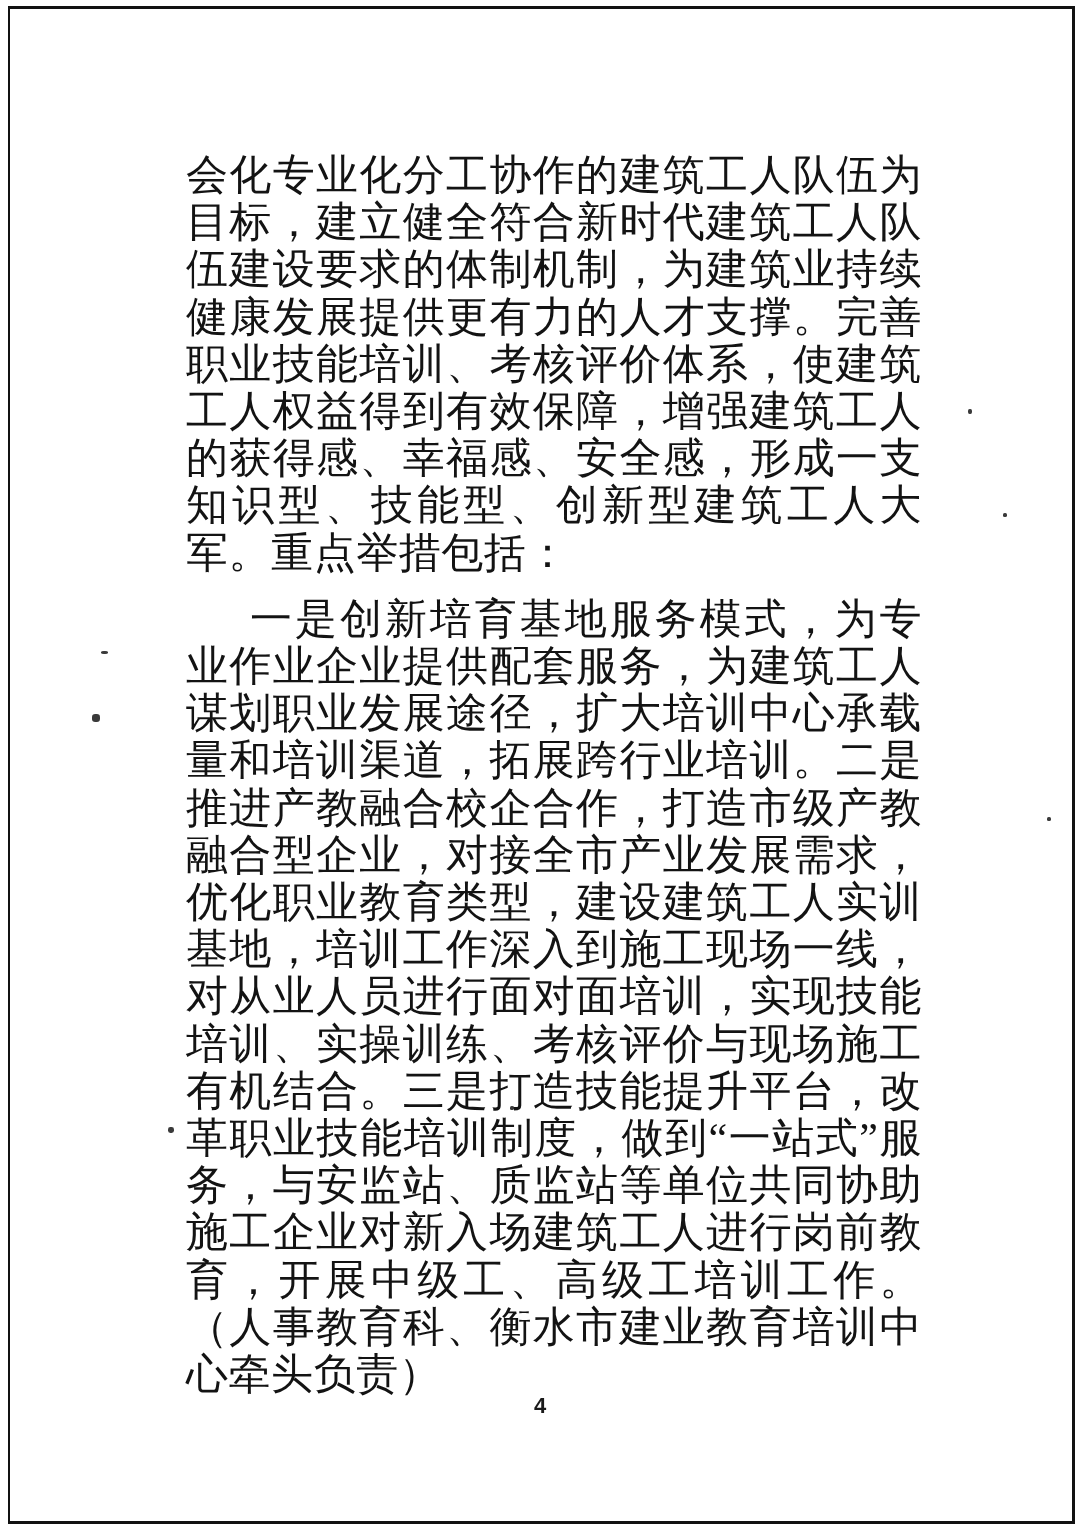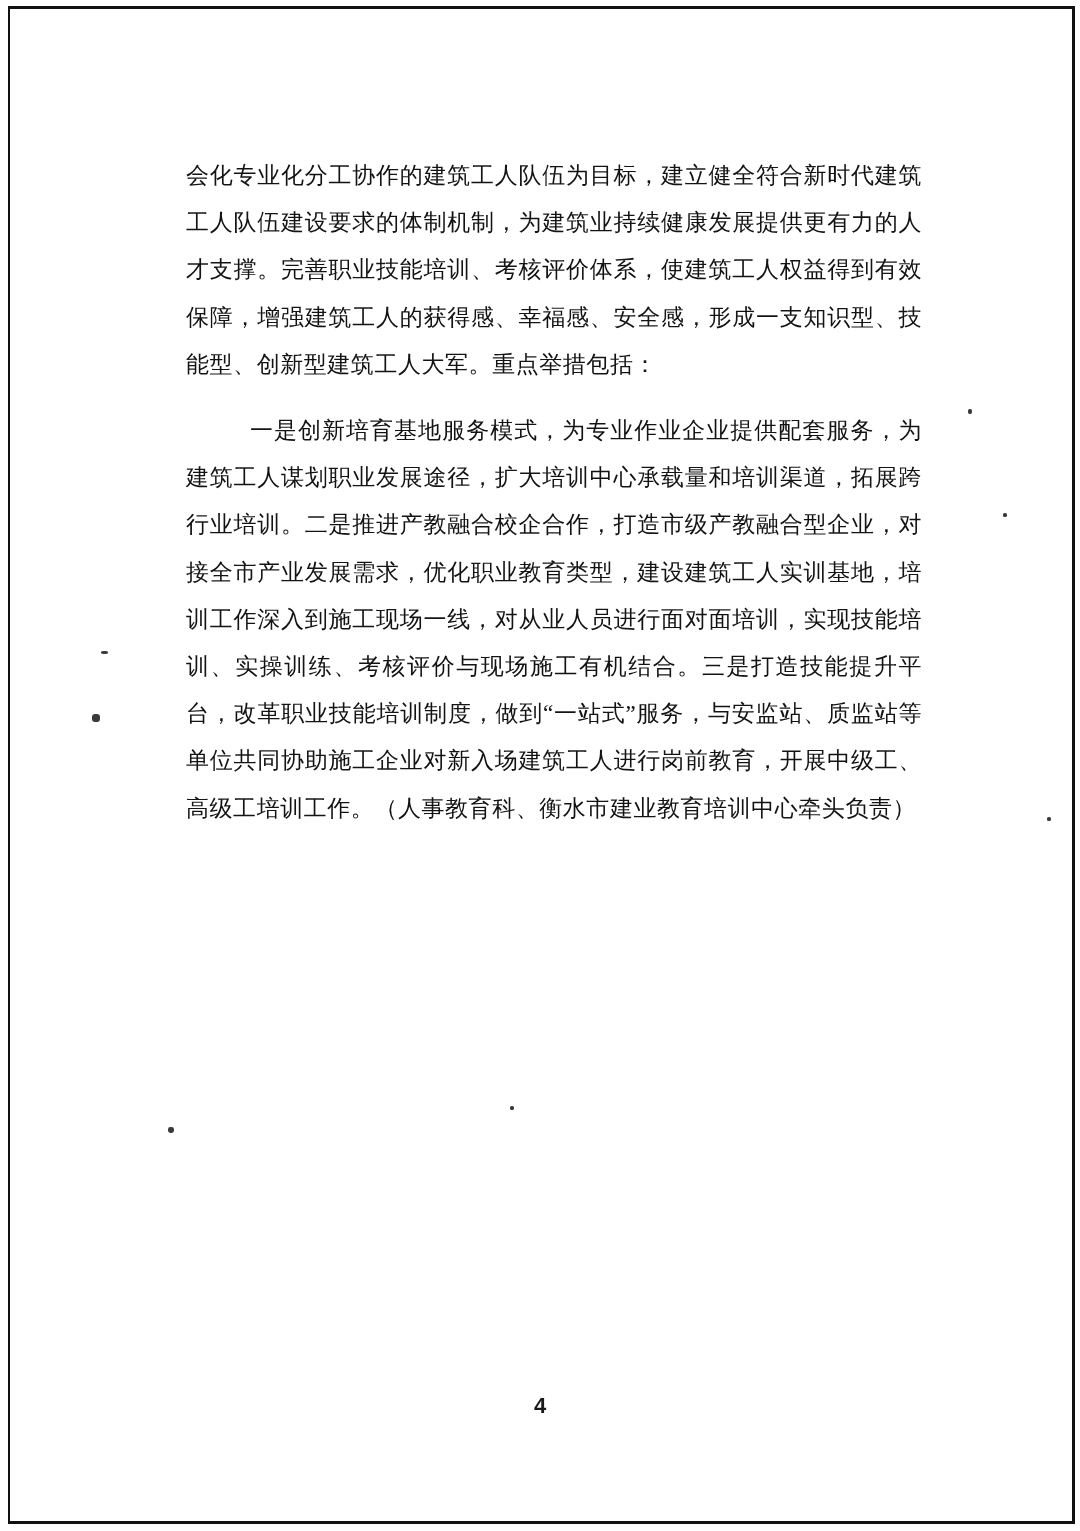--- a/index.html
+++ b/index.html
@@ -38,21 +38,21 @@
 
   .text-block {
     position: absolute;
     left: 186px;
     top: 152px;
     width: 736px;
   }
 
   .para {
     margin: 0;
-    font-size: 23px;
+    font-size: 42px;
     line-height: 47.2px;
     color: #131313;
     text-align: justify;
     text-justify: inter-character;
     letter-spacing: 0.55px;
     text-indent: 0;
     font-family: "Liberation Serif", "DejaVu Serif", serif;
   }
 
   .para.indent {

